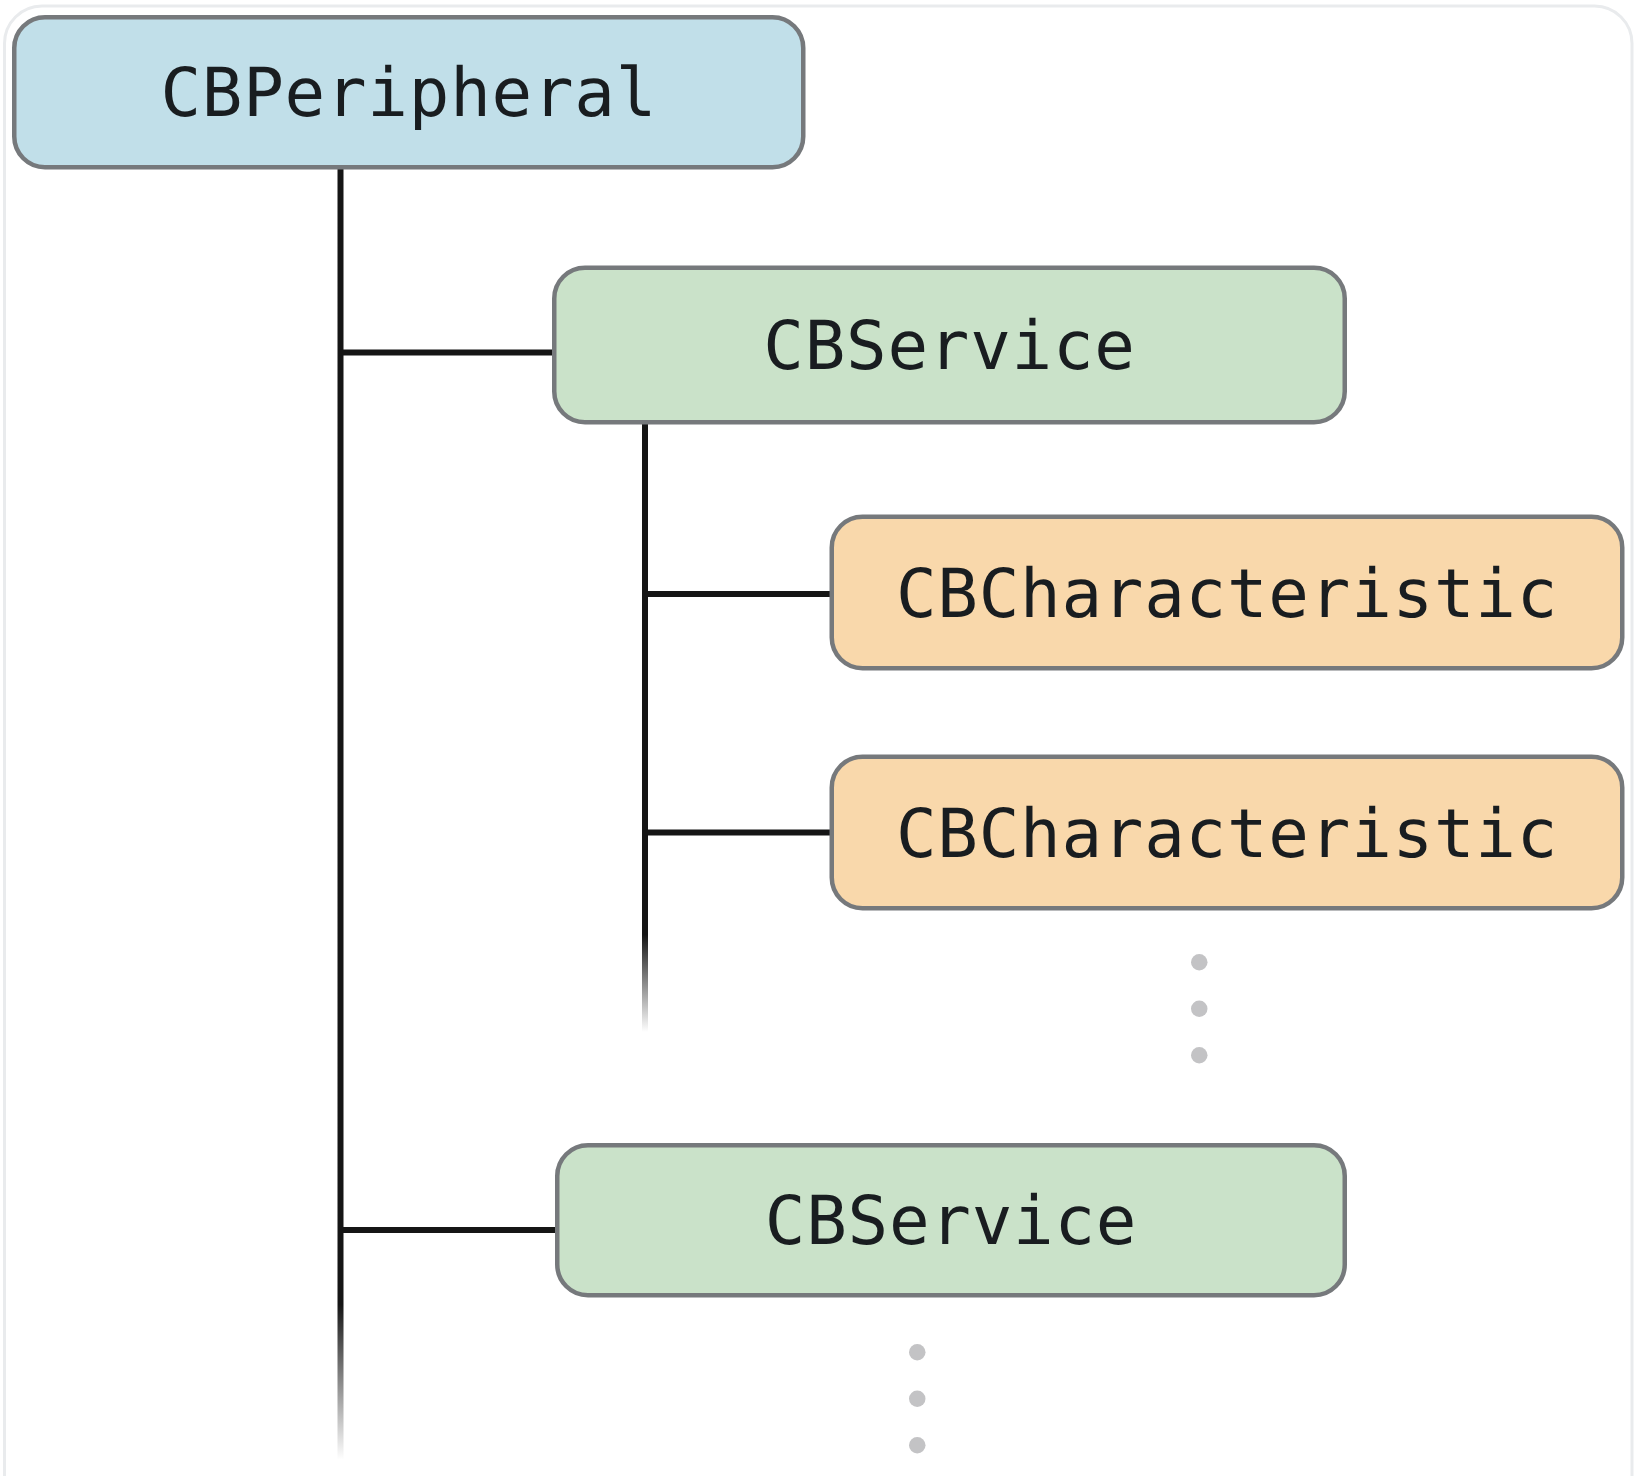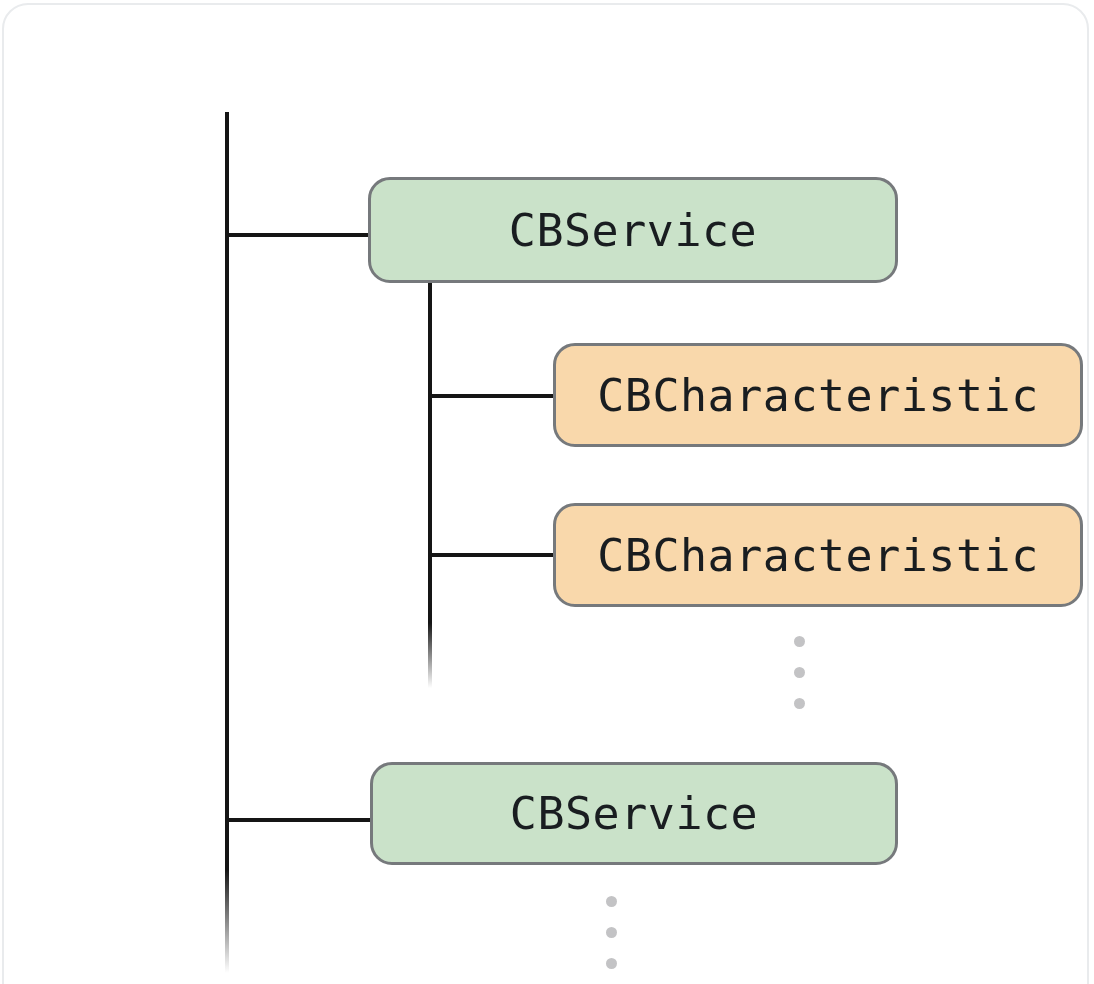--- a/index.html
+++ b/index.html
@@ -85,20 +85,23 @@
 
   <div class="card-edge"></div>
 
   <div class="line v trunk"></div>
   <div class="line h branch-s1"></div>
   <div class="line v stem-s1"></div>
   <div class="line h branch-c1"></div>
   <div class="line h branch-c2"></div>
   <div class="line h branch-s2"></div>
 
+  <div class="node n-peripheral" style="background-color: rgb(193, 223, 233);">
+    <span class="node-label">CBPeripheral</span>
+  </div>
 
   <div class="node n-service-1" style="background-color: rgb(202, 226, 201);">
     <span class="node-label">CBService</span>
   </div>
 
   <div class="node n-char-1" style="background-color: rgb(249, 216, 171);">
     <span class="node-label">CBCharacteristic</span>
   </div>
 
   <div class="node n-char-2" style="background-color: rgb(249, 216, 171);">

